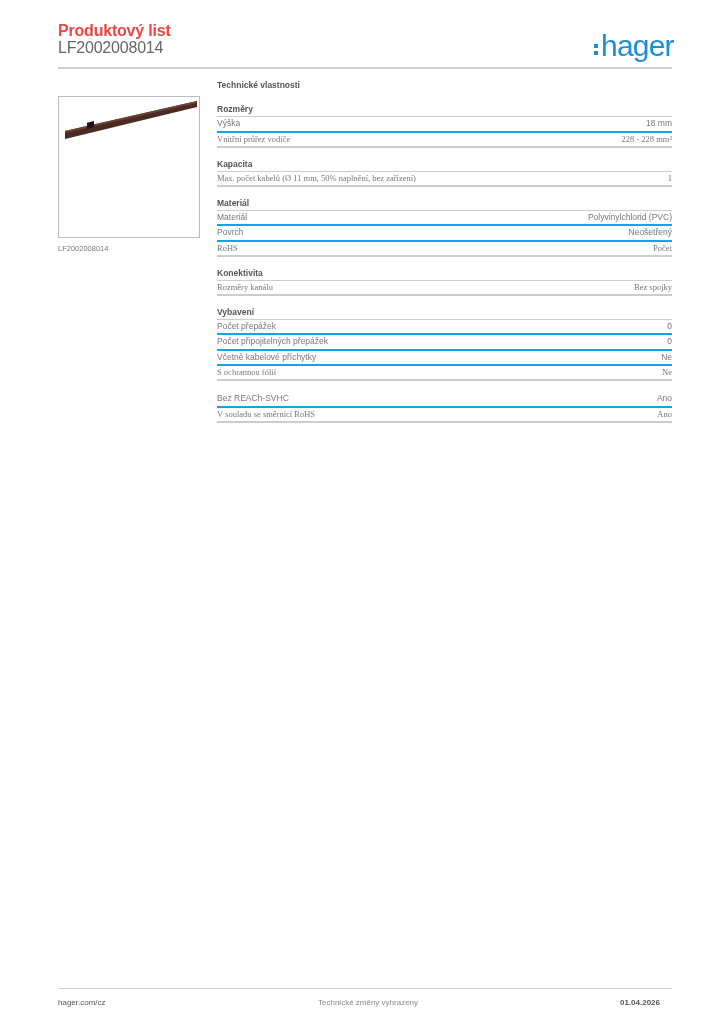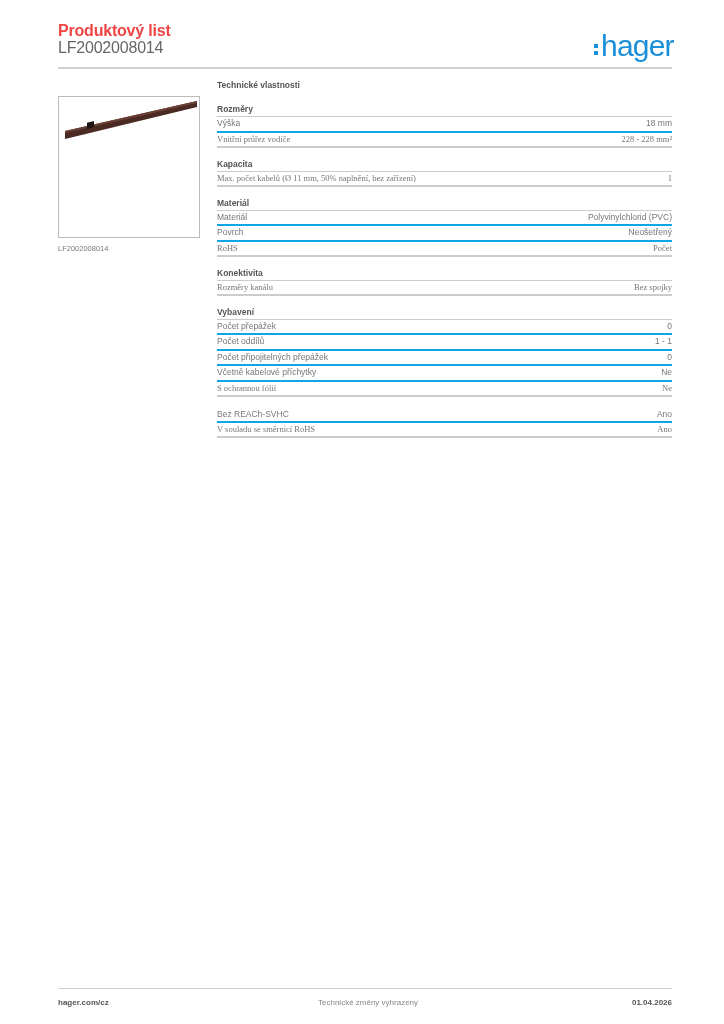--- a/index.html
+++ b/index.html
@@ -15,23 +15,23 @@
     .img-caption { position: absolute; left: 58px; top: 244px; font-size: 7.5px; color: #777; }
 
     .specs { position: absolute; left: 217px; top: 80px; width: 455px; }
     .specs-title { font-size: 8.5px; font-weight: bold; color: #555; height: 14px; margin-bottom: 10px; }
     .group-title { font-size: 8.5px; font-weight: bold; color: #555; height: 12px; border-bottom: 1px solid #ccc; }
     .row { display: flex; justify-content: space-between; font-size: 8.5px; color: #777; height: 13.5px; line-height: 13px; border-bottom: 2px solid #0ea5e9; }
     .row.last { border-bottom: 2px solid #ccc; height: 13px; font-family: Liberation Serif, serif; }
     .group { margin-bottom: 11px; }
 
     .footer-rule { position: absolute; left: 58px; top: 988px; width: 614px; height: 1px; background: #d0d0d0; }
-    .footer-left { position: absolute; left: 58px; top: 998px; font-size: 8px; font-weight: bold; color: #555; }
+    .footer-left { position: absolute; left: 58px; top: 998px; font-size: 8px; font-weight: normal; color: #555; }
     .footer-center { position: absolute; left: 318px; top: 998px; font-size: 8px; color: #888; }
-    .footer-right { position: absolute; right: 52px; top: 998px; font-size: 8px; font-weight: bold; color: #555; }
+    .footer-right { position: absolute; right: 64px; top: 998px; font-size: 8px; font-weight: bold; color: #555; }
   </style>
 </head>
 <body>
 
 <div class="header-title">Produktový list</div>
 <div class="header-sub">LF2002008014</div>
 <div class="logo"><span class="colon"><i></i><i></i></span><span>hager</span></div>
 <div class="header-rule"></div>
 
 <div class="img-box">
@@ -90,24 +90,20 @@
       </div>
   </div>
 
   <div class="group">
     <div class="group-title">Vybavení</div>
     <div class="row">
         <span>Počet přepážek</span>
         <span>0</span>
       </div>
     <div class="row">
-        <span>Počet oddílů</span>
-        <span>1 - 1</span>
-      </div>
-    <div class="row">
         <span>Počet připojitelných přepážek</span>
         <span>0</span>
       </div>
     <div class="row">
         <span>Včetně kabelové příchytky</span>
         <span>Ne</span>
       </div>
     <div class="row last">
         <span>S ochrannou fólií</span>
         <span>Ne</span>

